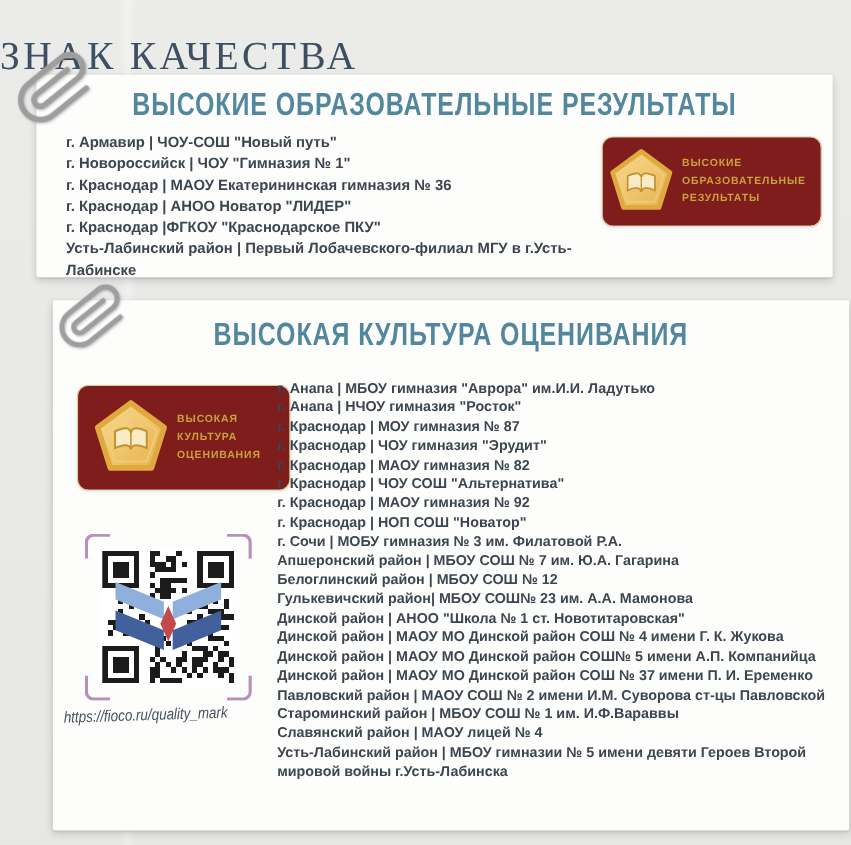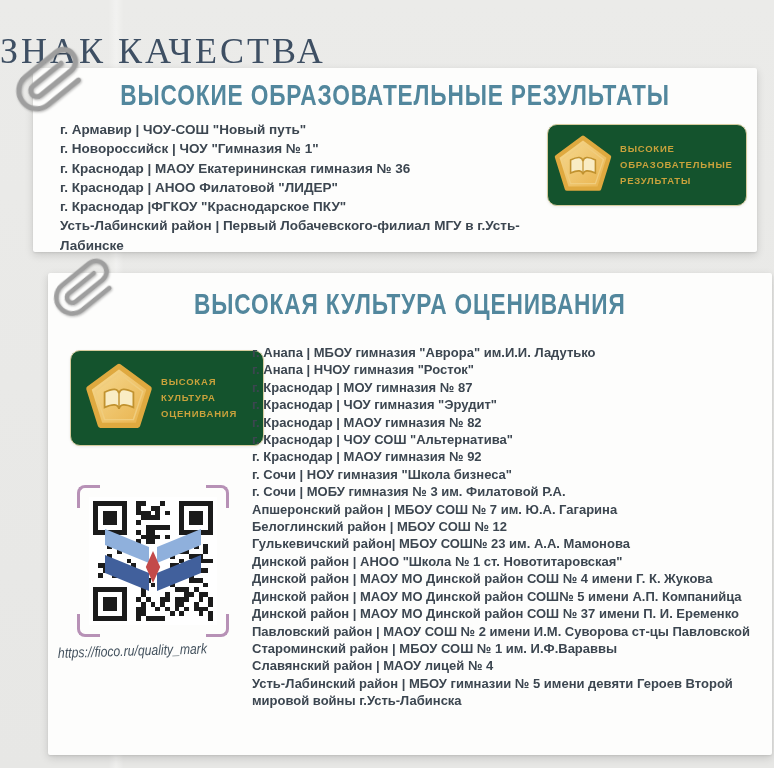--- a/index.html
+++ b/index.html
@@ -32,21 +32,21 @@
   }
   .section-header>span{display:inline-block;transform:scale(.84,1.08);letter-spacing:1px;}
   #card1 .section-header{top:12px;}
   #card2 .section-header{top:16px;}
   .school-list{position:absolute;font-weight:600;}
   #list1{left:27px;top:52px;width:520px;font-size:13.5px;line-height:19.3px;}
   #list2{left:204px;top:71px;width:512px;font-size:13px;line-height:17.4px;}
   .school-row{white-space:normal;color:#3c4650;}
   
   .badge-card{
-    position:absolute;background:#14532d;border:1px solid #d6cc9e;border-radius:10px;
+    position:absolute;background:#7f1d1d;border:1px solid #d6cc9e;border-radius:10px;
     box-shadow:0 1px 3px rgba(0,0,0,.08);display:flex;align-items:center;
   }
   #badge1{left:514px;top:56px;width:190px;height:80px;padding:0 4px;}
   #badge2{left:22px;top:77px;width:168px;height:94px;padding:0 12px;}
   .badge-medal{flex:0 0 auto;}
   .badge-text{
     color:#c9a23c;font-weight:700;font-size:9.5px;letter-spacing:.8px;
     line-height:1.65;margin-left:6px;
   }
   
@@ -78,21 +78,21 @@
 <div class="page-title">ЗНАК КАЧЕСТВА</div>
 
 <div class="card" id="card1">
   <div class="section-header">
     <span>ВЫСОКИЕ ОБРАЗОВАТЕЛЬНЫЕ РЕЗУЛЬТАТЫ</span>
   </div>
   <div class="school-list" id="list1">
       <div class="school-row">г. Армавир | ЧОУ-СОШ "Новый путь"</div>
       <div class="school-row">г. Новороссийск | ЧОУ "Гимназия № 1"</div>
       <div class="school-row">г. Краснодар | МАОУ Екатерининская гимназия № 36</div>
-      <div class="school-row">г. Краснодар | АНОО Филатовой "ЛИДЕР"</div>
+      <div class="school-row">г. Краснодар | АНОО Новатор "ЛИДЕР"</div>
       <div class="school-row">г. Краснодар |ФГКОУ "Краснодарское ПКУ"</div>
       <div class="school-row">Усть-Лабинский район | Первый Лобачевского-филиал МГУ в г.Усть-Лабинске</div>
     </div>
 
   <div class="badge-card" id="badge1">
     <svg class="badge-medal" width="62" height="62" viewBox="0 0 100 100">
       <defs>
         <linearGradient id="gg1" x1="0" y1="0" x2="1" y2="1">
           <stop offset="0" stop-color="#f7dc95"></stop>
             <stop offset="1" stop-color="#e8b14a"></stop>
@@ -391,21 +391,21 @@
   </div>
 
   <div class="school-list" id="list2">
       <div class="school-row">г. Анапа | МБОУ гимназия "Аврора" им.И.И. Ладутько</div>
       <div class="school-row">г. Анапа | НЧОУ гимназия "Росток"</div>
       <div class="school-row">г. Краснодар | МОУ гимназия  № 87</div>
       <div class="school-row">г. Краснодар | ЧОУ гимназия "Эрудит"</div>
       <div class="school-row">г. Краснодар | МАОУ гимназия № 82</div>
       <div class="school-row">г. Краснодар | ЧОУ СОШ "Альтернатива"</div>
       <div class="school-row">г. Краснодар | МАОУ гимназия № 92</div>
-      <div class="school-row">г. Сочи | НОУ гимназия "Школа бизнеса"</div>
+      <div class="school-row">г. Краснодар | НОП СОШ "Новатор"</div>
       <div class="school-row">г. Сочи | МОБУ гимназия № 3 им. Филатовой Р.А.</div>
       <div class="school-row">Апшеронский район | МБОУ СОШ № 7  им. Ю.А. Гагарина</div>
       <div class="school-row">Белоглинский район | МБОУ СОШ № 12</div>
       <div class="school-row">Гулькевичский район| МБОУ СОШ№ 23 им. А.А. Мамонова</div>
       <div class="school-row">Динской район | АНОО "Школа № 1 ст. Новотитаровская"</div>
       <div class="school-row">Динской район | МАОУ МО Динской район СОШ № 4 имени Г. К. Жукова</div>
       <div class="school-row">Динской район | МАОУ МО Динской район СОШ№ 5 имени А.П. Компанийца</div>
       <div class="school-row">Динской район |  МАОУ МО Динской район СОШ № 37 имени П. И. Еременко</div>
       <div class="school-row">Павловский район | МАОУ СОШ № 2 имени И.М. Суворова ст-цы Павловской</div>
       <div class="school-row">Староминский район | МБОУ СОШ № 1 им. И.Ф.Вараввы</div>

